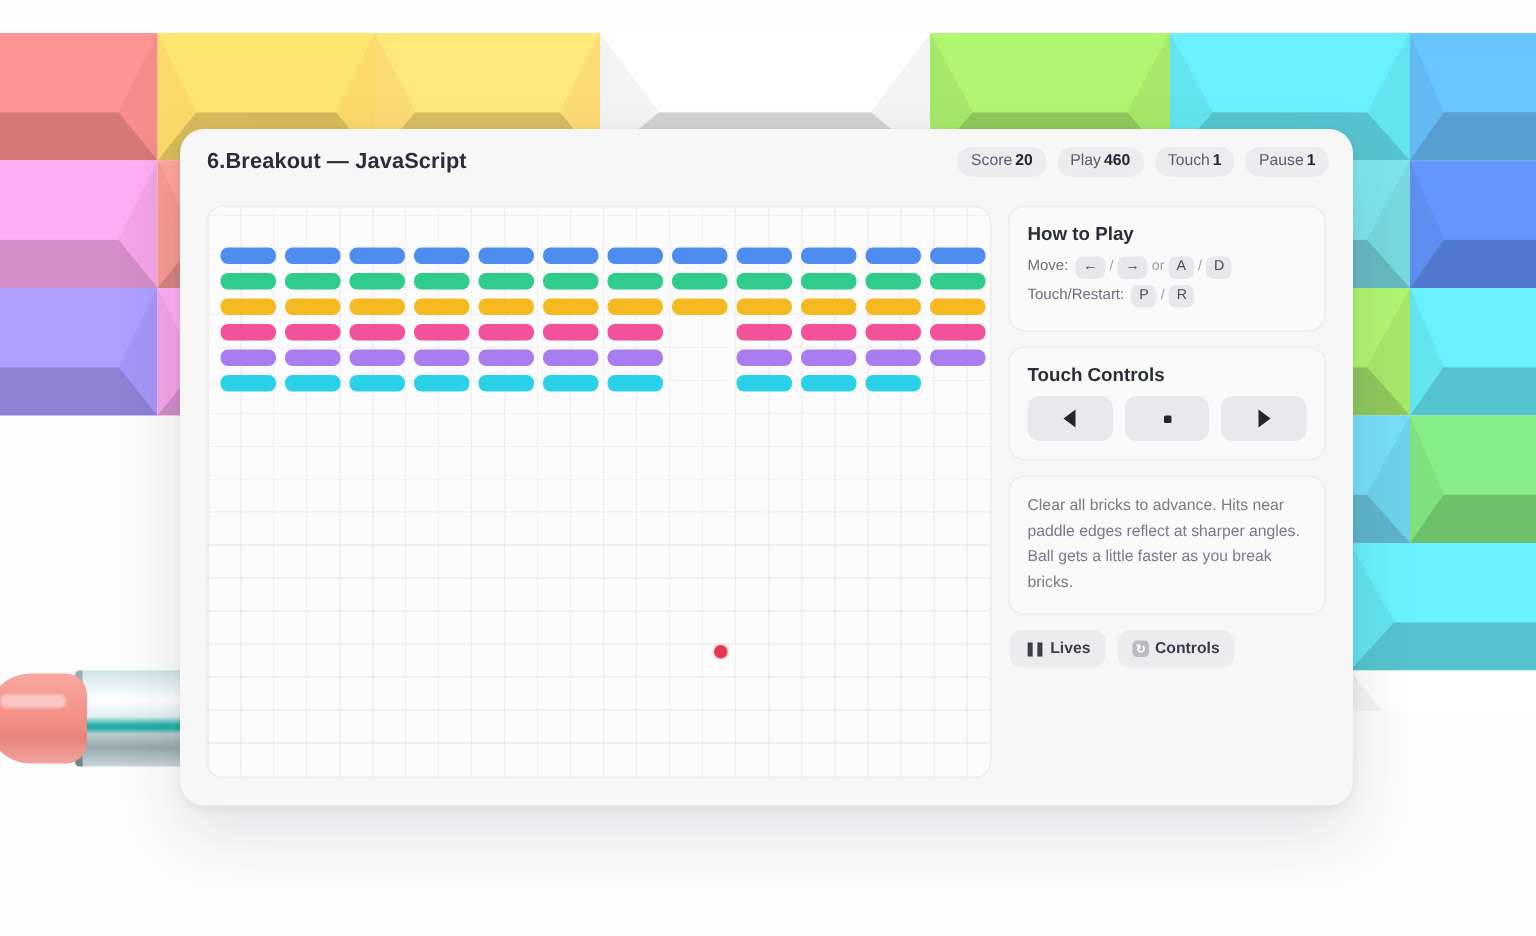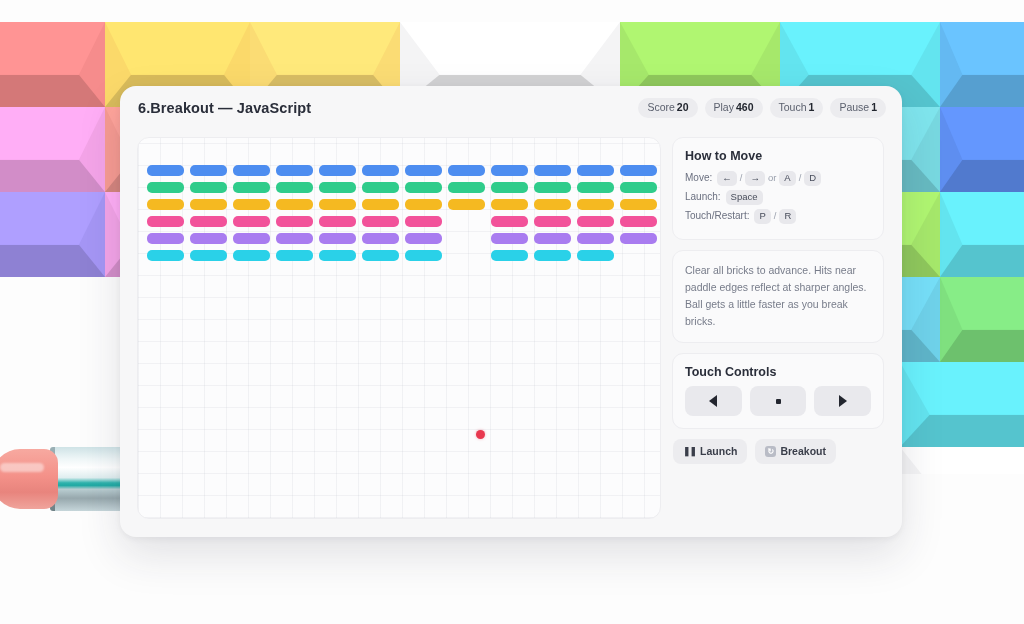--- a/index.html
+++ b/index.html
@@ -404,69 +404,65 @@
           <div class="brick" style="left: 396px; top: 112px; width: 37px; height: 11px; background: rgb(42, 209, 232);"></div>
           <div class="brick" style="left: 439px; top: 112px; width: 37px; height: 11px; background: rgb(42, 209, 232);"></div>
         </div>
       <div id="ball" style="left: 338px; top: 292px; background: rgb(232, 56, 79);"></div>
 
     </div>
 
     <div id="side">
 
       <div class="panel">
-        <div class="panel-title">How to Move</div>
+        <div class="panel-title">How to Play</div>
 
         <div class="kb-row">
           <span class="kb-label">Move:</span>
           <span class="key">←</span>
           <span class="sep">/</span>
           <span class="key">→</span>
           <span class="sep">or</span>
           <span class="key">A</span>
           <span class="sep">/</span>
           <span class="key">D</span>
         </div>
 
-        <div class="kb-row">
-          <span class="kb-label">Launch:</span>
-          <span class="key">Space</span>
-        </div>
 
         <div class="kb-row">
           <span class="kb-label">Touch/Restart:</span>
           <span class="key">P</span>
           <span class="sep">/</span>
           <span class="key">R</span>
         </div>
       </div>
-
-      <div class="panel" id="desc-panel">Clear all bricks to advance. Hits near paddle edges reflect at sharper angles. Ball gets a little faster as you break bricks.</div>
 
       <div class="panel">
         <div class="panel-title">Touch Controls</div>
         <div id="touch-row">
           <button class="touch-btn">
             <span class="tri-l"></span>
           </button>
           <button class="touch-btn">
             <span class="dot-sq"></span>
           </button>
           <button class="touch-btn">
             <span class="tri-r"></span>
           </button>
         </div>
       </div>
 
+      <div class="panel" id="desc-panel">Clear all bricks to advance. Hits near paddle edges reflect at sharper angles. Ball gets a little faster as you break bricks.</div>
+
       <div id="actions">
         <button class="action-btn">
           <span class="pause-glyph">❚❚</span>
-          <span>Launch</span>
+          <span>Lives</span>
         </button>
         <button class="action-btn">
           <span class="restart-glyph">↻</span>
-          <span>Breakout</span>
+          <span>Controls</span>
         </button>
       </div>
 
     </div>
   </div>
 </div>
 
 </body></html>

